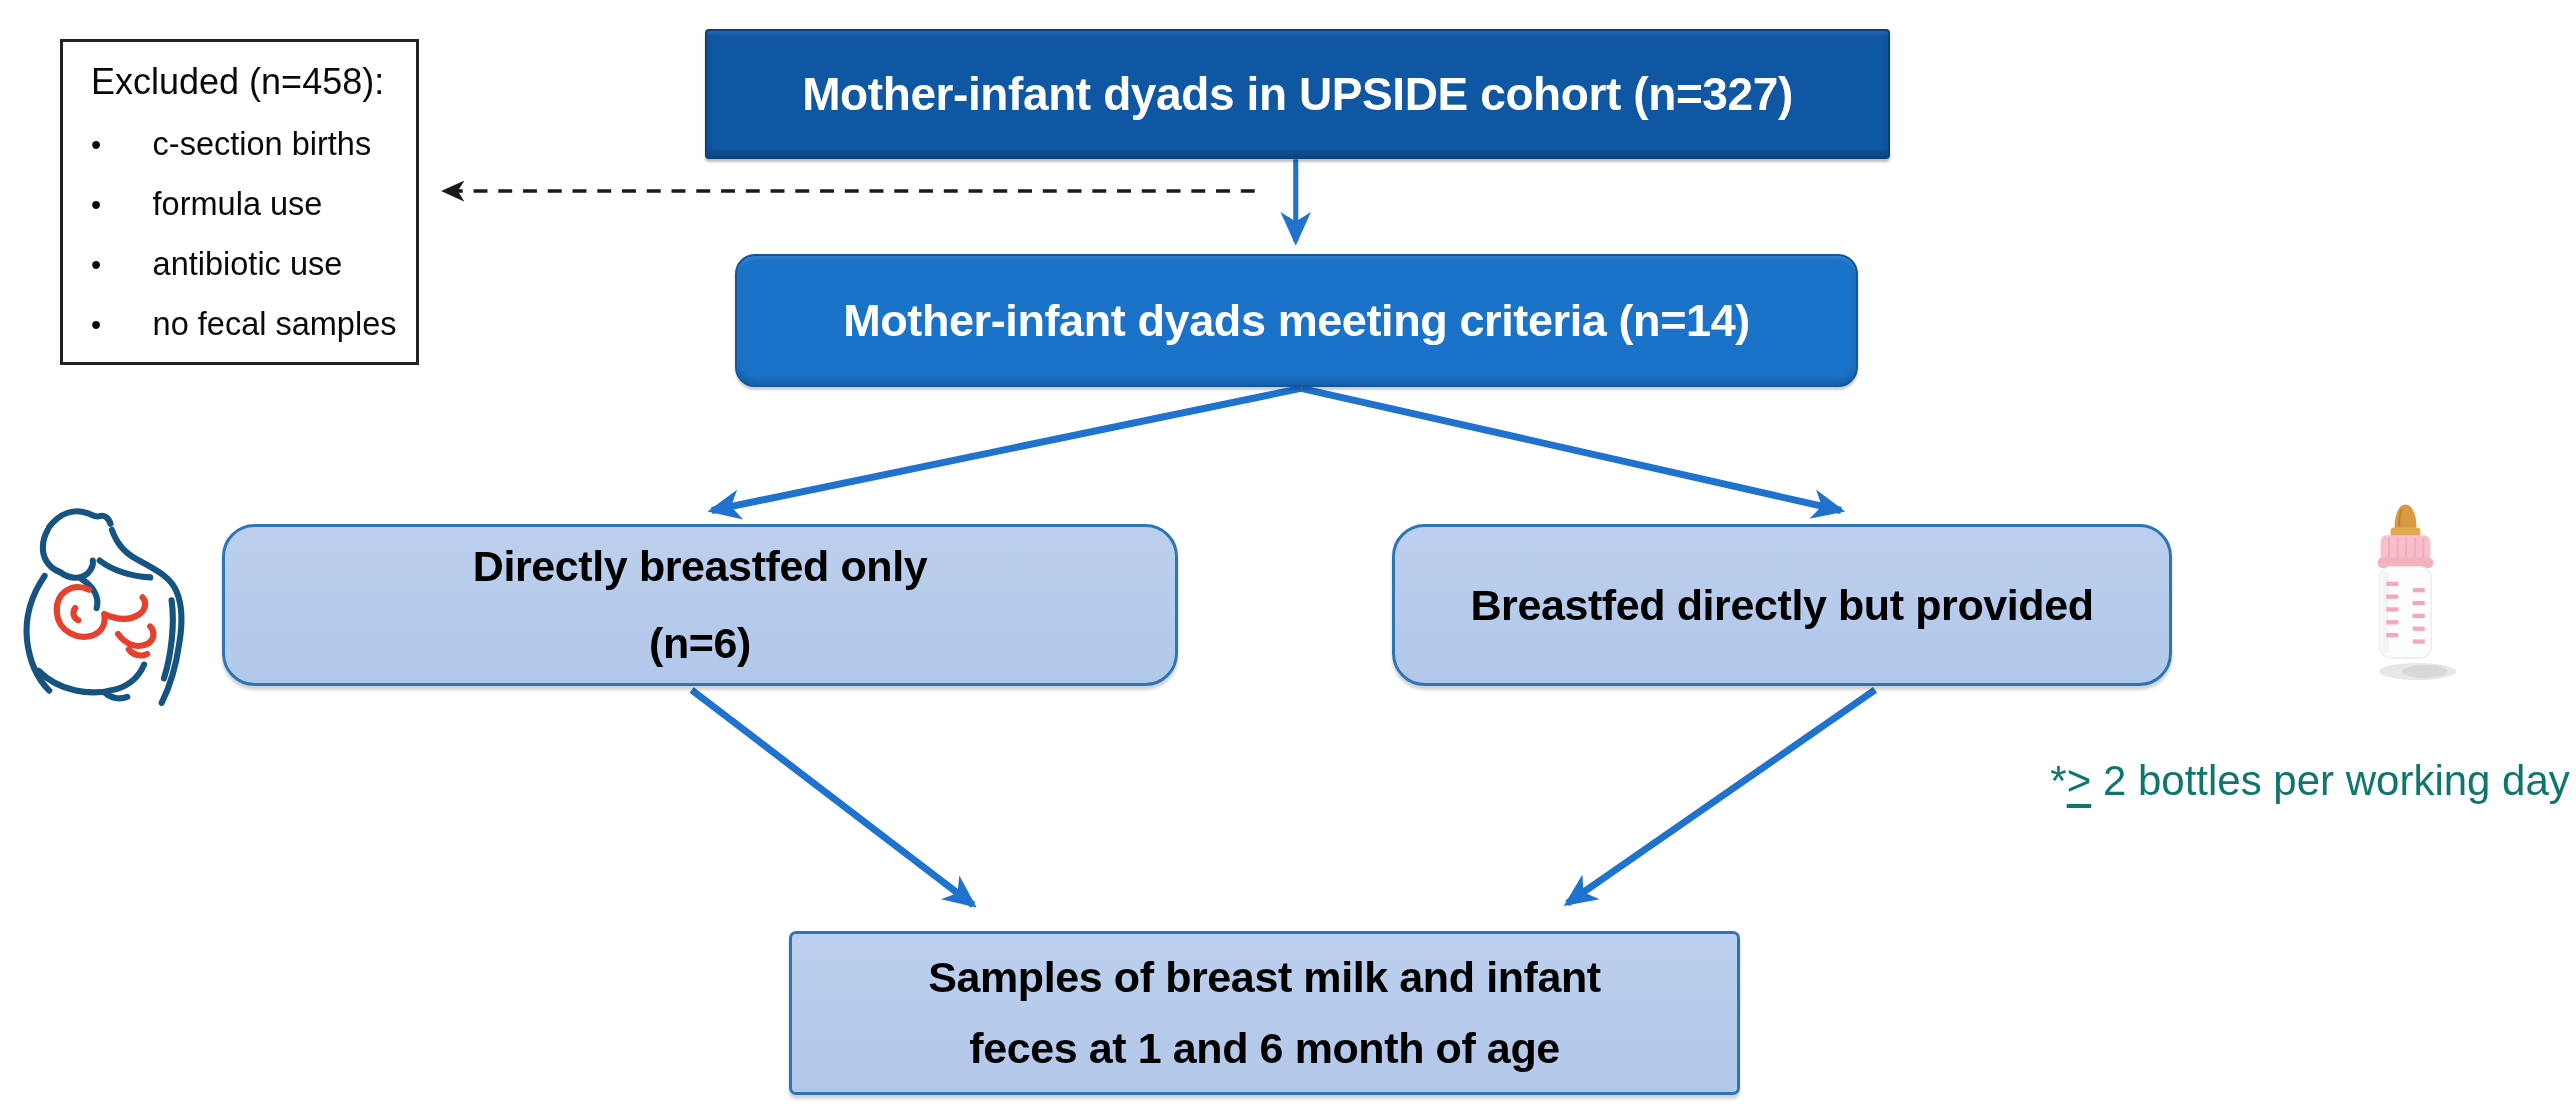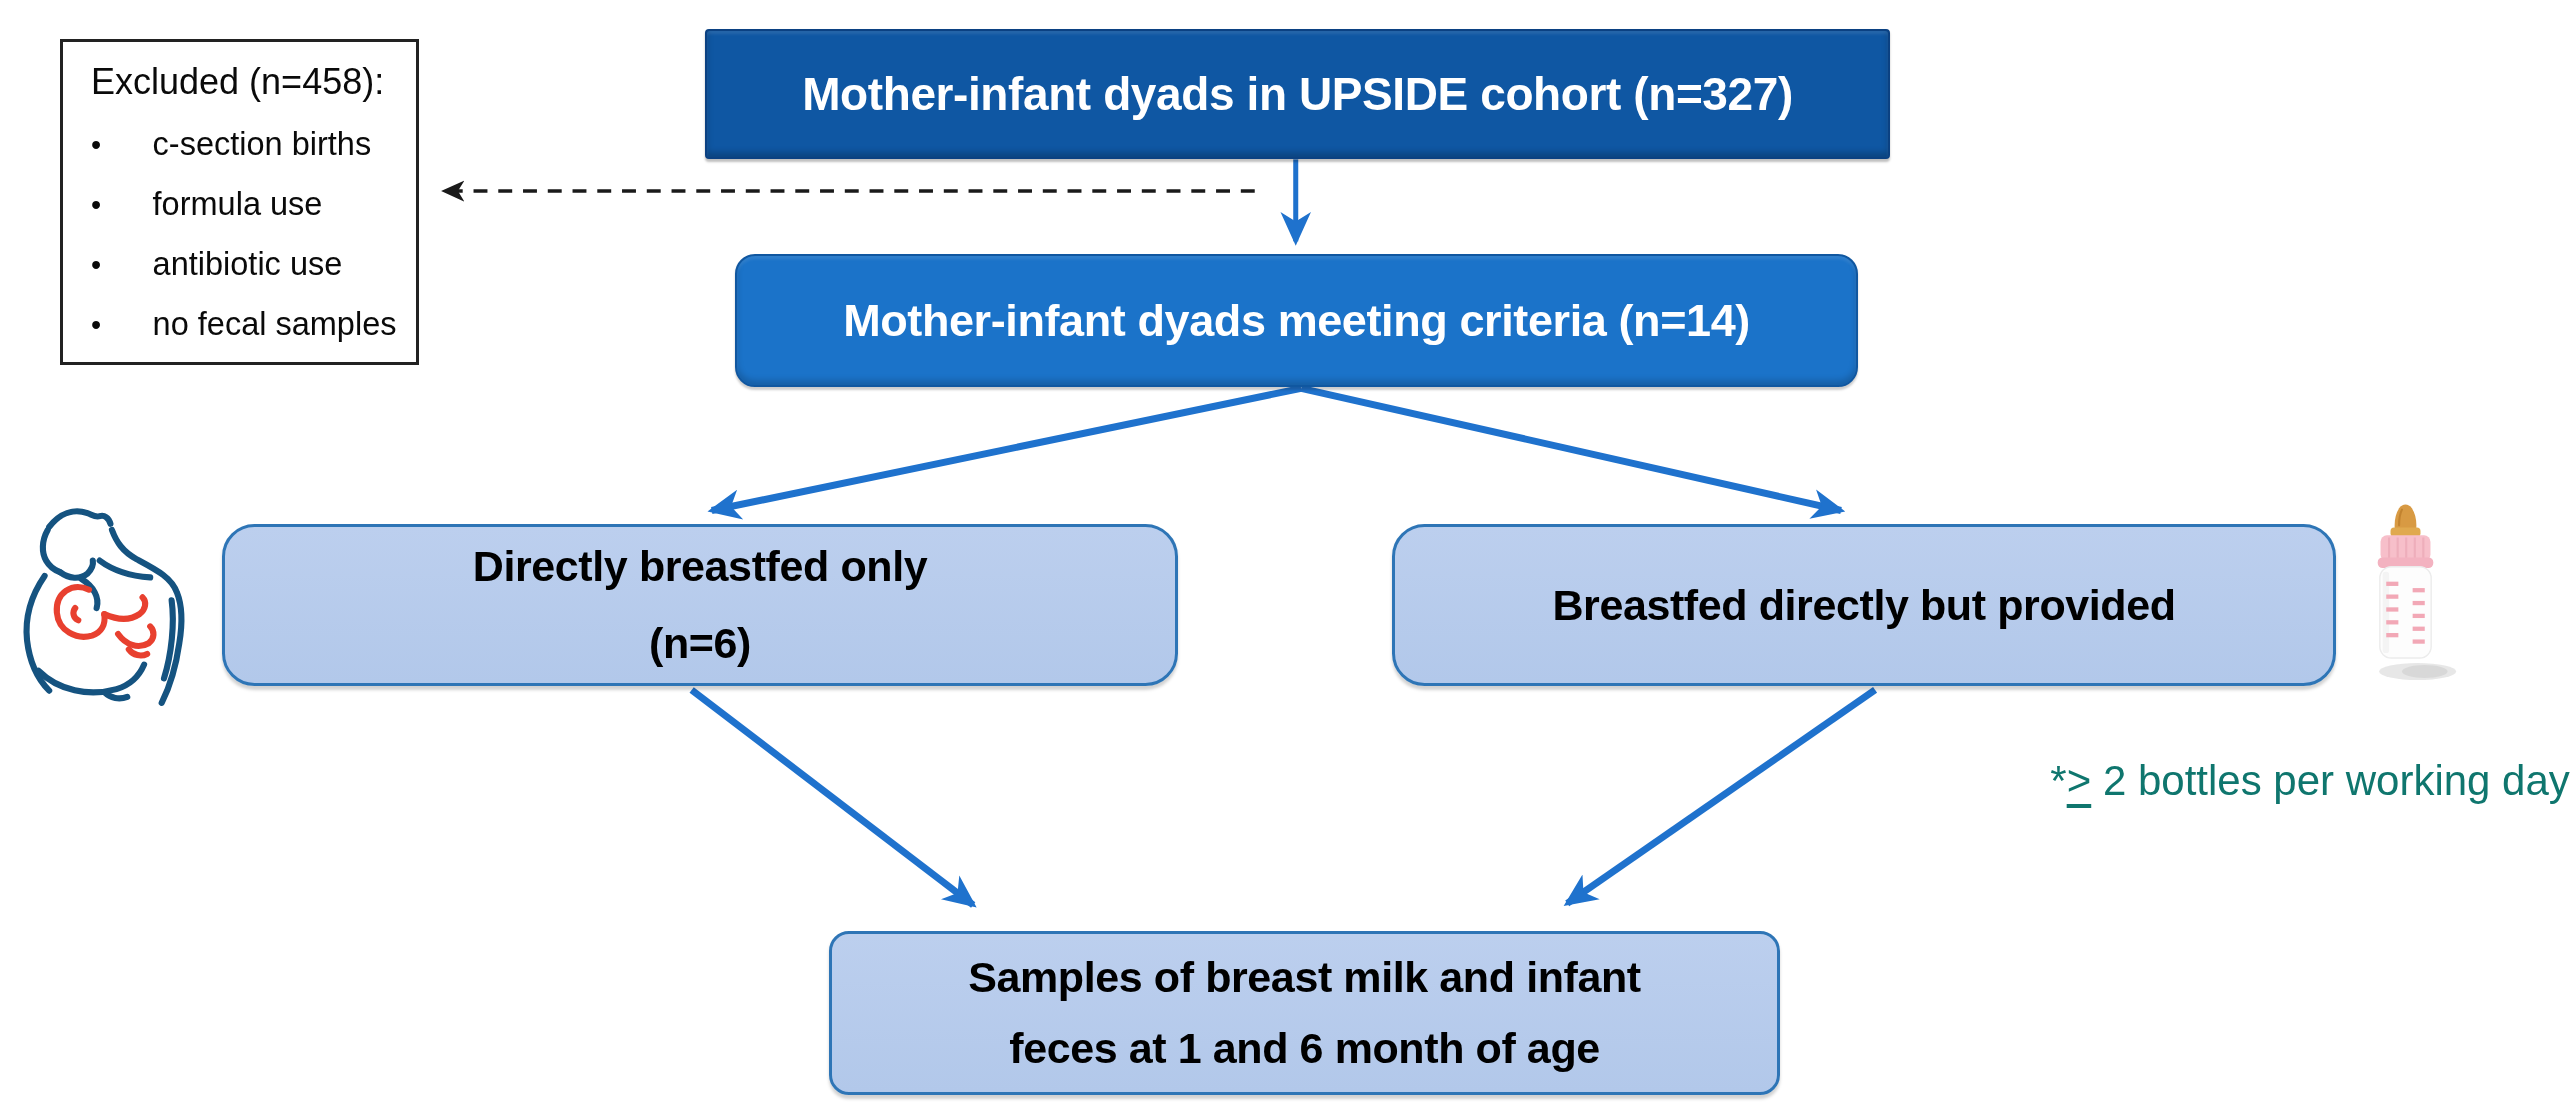--- a/index.html
+++ b/index.html
@@ -25,22 +25,22 @@
     background:var(--box2-fill,#1b73c9);color:var(--text-white,#fff);font-size:45px;
     border:2.3px solid #1057a0;
     box-shadow: inset 0 -4.6px 6.2px rgba(0,0,0,.18), inset 0 3.1px 3.1px rgba(255,255,255,.10), 0 2.3px 2.3px rgba(0,0,0,.2);
   }
   .light{
     background:linear-gradient(180deg,#bccfee, var(--light-fill,#b2c8ea));
     border:3.9px solid var(--light-border,#2e75b6);color:var(--text-dark,#000);
     box-shadow: 0 3.9px 3.1px rgba(0,0,0,.18);
   }
   #direct{left:222px;top:524px;width:956px;height:162px;border-radius:32.5px;font-size:43px;line-height:1.78;}
-  #expressed{left:1392px;top:524px;width:944px;height:162px;border-radius:32.5px;font-size:43px;line-height:1.78;}
-  #samples{left:789px;top:931px;width:951px;height:164px;border-radius:20px;font-size:43px;line-height:1.66;margin-left:40px;}
+  #expressed{left:1392px;top:524px;width:780px;height:162px;border-radius:32.5px;font-size:43px;line-height:1.78;}
+  #samples{left:789px;top:931px;width:951px;height:164px;border-radius:7px;font-size:43px;line-height:1.66;}
   .excluded{
     position:absolute;left:60px;top:39px;width:359px;height:326px;box-sizing:border-box;
     background:#fff;border:3.1px solid #222;color:#0a0a0a;padding:18.6px 7.7px 0 28px;
   }
   .ex-title{font-size:36px;}
   .ex-item{display:flex;align-items:baseline;margin-top:23px;}
   .ex-item .bullet{width:43px;font-size:29px;flex:0 0 43px;}
   .ex-item .ex-text{font-size:32.5px;padding-left:18.6px;white-space:nowrap;}
   .footnote{
     position:absolute;right:6.2px;top:709px;font-size:42px;color:#0f766e;white-space:pre;

